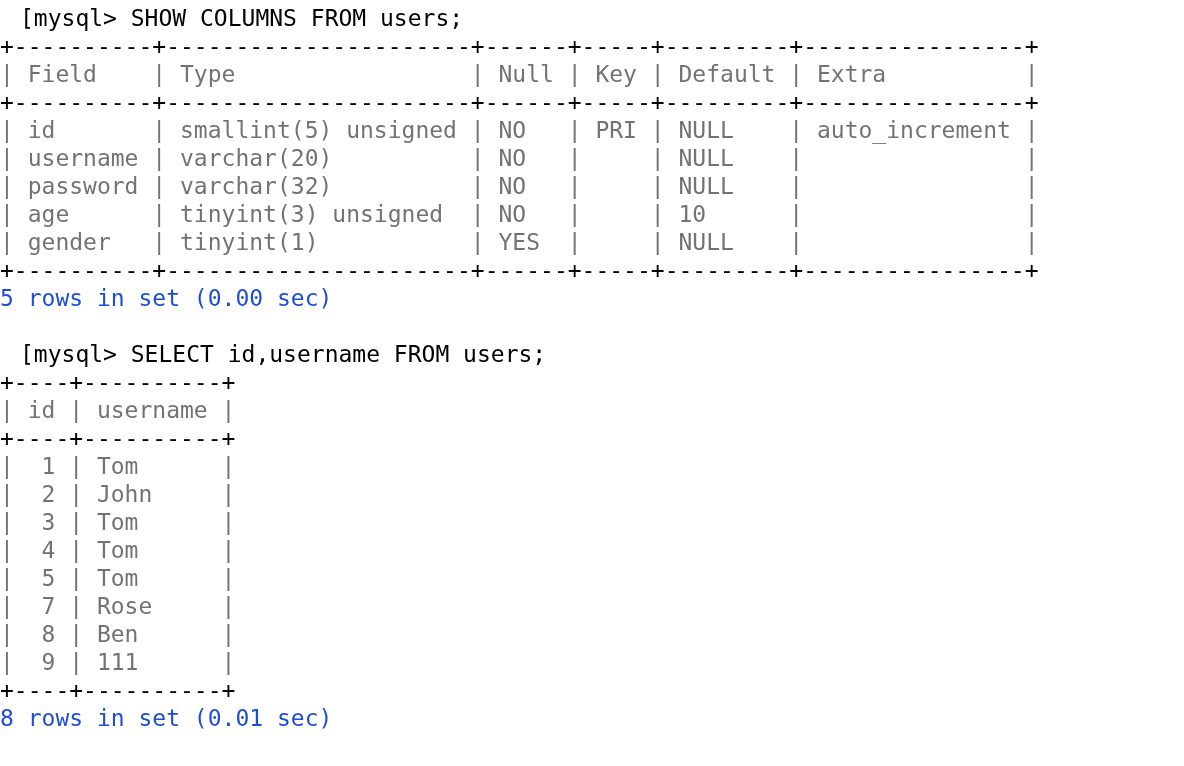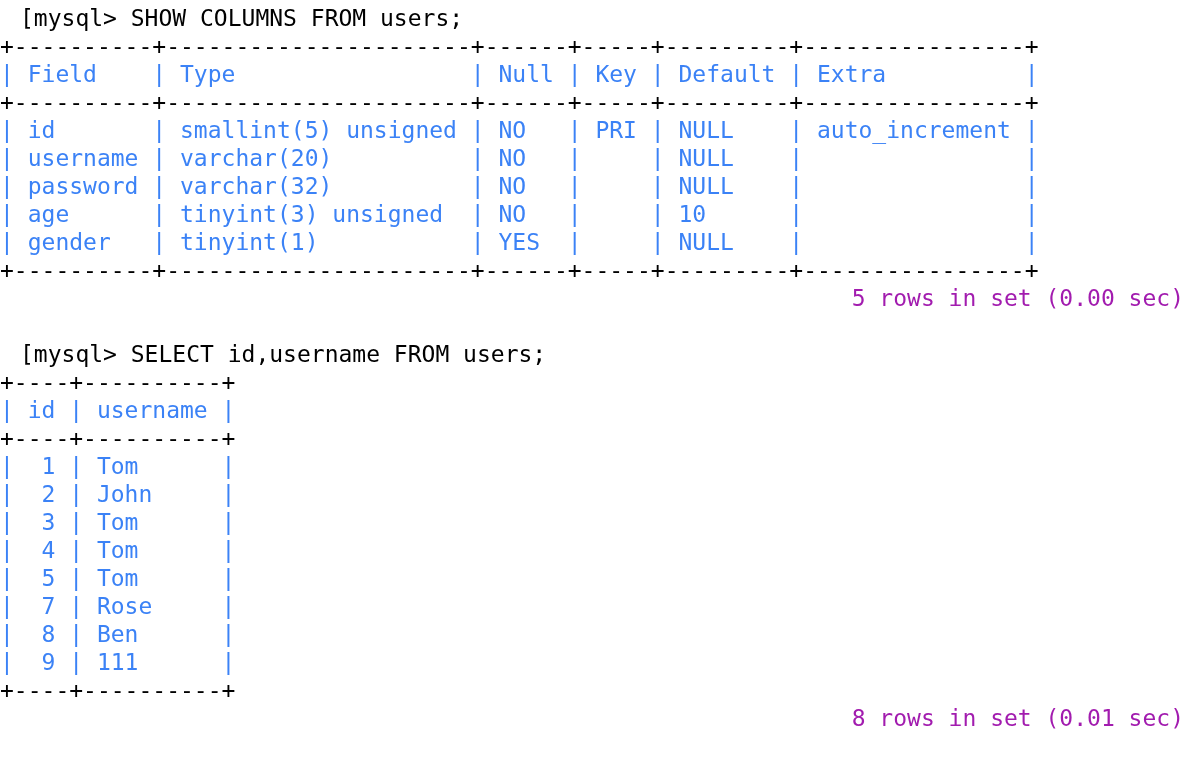--- a/index.html
+++ b/index.html
@@ -30,20 +30,20 @@
     -webkit-font-smoothing: antialiased;
   }
   .line {
     white-space: pre;
     height: 28px;
     display: block;
     font-family: "DejaVu Sans Mono", "Liberation Mono", monospace;
   }
   .prompt-line { color: #000000; margin-left: 20px; }
   .rule-line { color: #000000; }
-  .row-line { color: #3b82f6; }
-  .status-line { color: #a21caf; text-align: right; }
+  .row-line { color: #737373; }
+  .status-line { color: #1d4ed8; }
   .blank-line { color: #000000; }
 </style>
 </head>
 <body>
 
 <div id="terminal"><span class="line prompt-line">[mysql&gt; SHOW COLUMNS FROM users;</span><span class="line rule-line">+----------+----------------------+------+-----+---------+----------------+</span><span class="line row-line">| Field    | Type                 | Null | Key | Default | Extra          |</span><span class="line rule-line">+----------+----------------------+------+-----+---------+----------------+</span><span class="line row-line">| id       | smallint(5) unsigned | NO   | PRI | NULL    | auto_increment |</span><span class="line row-line">| username | varchar(20)          | NO   |     | NULL    |                |</span><span class="line row-line">| password | varchar(32)          | NO   |     | NULL    |                |</span><span class="line row-line">| age      | tinyint(3) unsigned  | NO   |     | 10      |                |</span><span class="line row-line">| gender   | tinyint(1)           | YES  |     | NULL    |                |</span><span class="line rule-line">+----------+----------------------+------+-----+---------+----------------+</span><span class="line status-line">5 rows in set (0.00 sec)</span><span class="line blank-line">&nbsp;</span><span class="line prompt-line">[mysql&gt; SELECT id,username FROM users;</span><span class="line rule-line">+----+----------+</span><span class="line row-line">| id | username |</span><span class="line rule-line">+----+----------+</span><span class="line row-line">|  1 | Tom      |</span><span class="line row-line">|  2 | John     |</span><span class="line row-line">|  3 | Tom      |</span><span class="line row-line">|  4 | Tom      |</span><span class="line row-line">|  5 | Tom      |</span><span class="line row-line">|  7 | Rose     |</span><span class="line row-line">|  8 | Ben      |</span><span class="line row-line">|  9 | 111      |</span><span class="line rule-line">+----+----------+</span><span class="line status-line">8 rows in set (0.01 sec)</span></div>
 
 </body></html>

